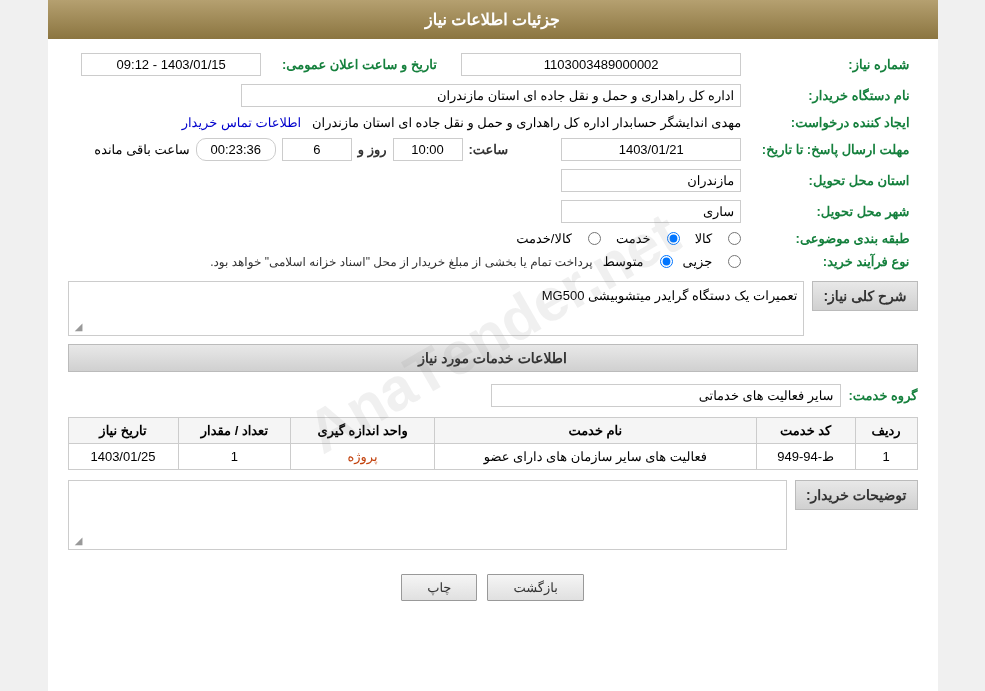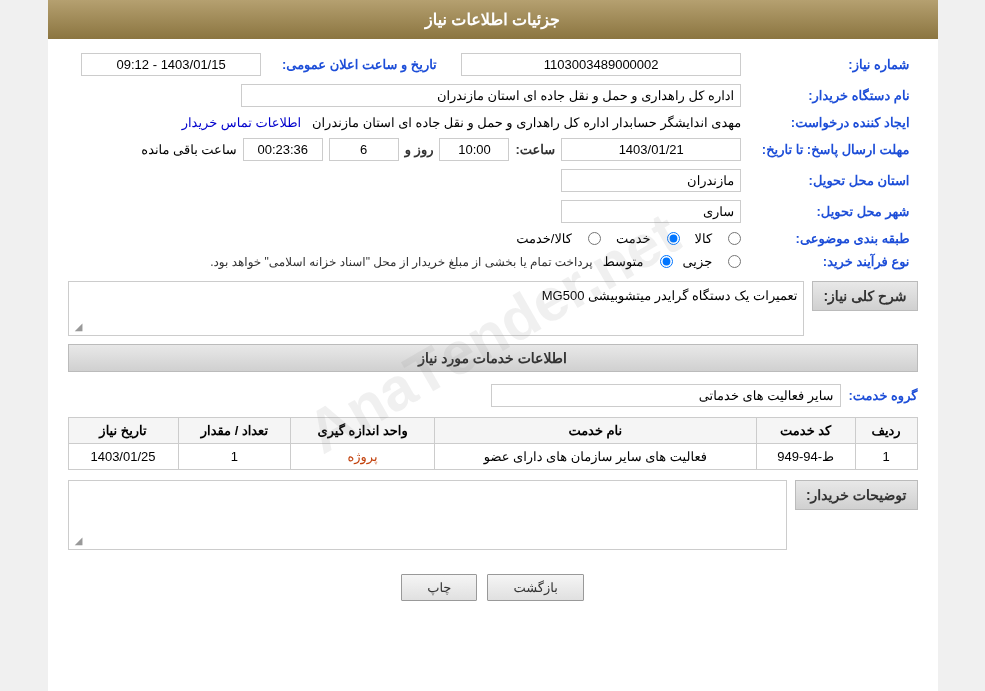--- a/index.html
+++ b/index.html
@@ -31,21 +31,21 @@
       width: 100%;
       border-collapse: collapse;
       margin-bottom: 8px;
     }
     .info-table td {
       padding: 4px 8px;
       vertical-align: middle;
       font-size: 13px;
     }
     .label-cell {
-      color: #1d4ed8;
+      color: #15803d;
       font-weight: bold;
       white-space: nowrap;
       text-align: right;
       width: auto;
     }
     .input-box {
       border: 1px solid #ccc;
       background: #fff;
       padding: 3px 6px;
       font-size: 13px;
@@ -225,26 +225,26 @@
         <td colspan="3">
           <span>مهدی اندایشگر حسابدار اداره کل راهداری و حمل و نقل جاده ای استان مازندران</span>
           &nbsp;
           <a class="link-blue">اطلاعات تماس خریدار</a>
         </td>
       </tr>
       <tr>
         <td class="label-cell">مهلت ارسال پاسخ: تا تاریخ:</td>
         <td colspan="3">
           <div class="time-row">
-            <div class="input-box input-medium" style="display:inline-block; text-align:center;">1403/01/21</div>
+            <div class="input-box input-medium" style="display:inline-block; text-align:center;margin-left:47px;">1403/01/21</div>
             <span class="inline-label">ساعت:</span>
             <div class="input-box input-xsmall" style="display:inline-block; text-align:center;">10:00</div>
             <span class="inline-label">روز و</span>
             <div class="input-box input-xsmall" style="display:inline-block; text-align:center;">6</div>
-            <div class="input-box" style="display:inline-block; width:80px; text-align:center;">00:23:36</div>
+            <div class="input-box" style="display:inline-block; width:80px; text-align:center;border-radius:10px;">00:23:36</div>
             <span>ساعت باقی مانده</span>
           </div>
         </td>
       </tr>
       <tr>
         <td class="label-cell">استان محل تحویل:</td>
         <td colspan="3">
           <div class="input-box input-medium" style="display:inline-block;">مازندران</div>
         </td>
       </tr>

